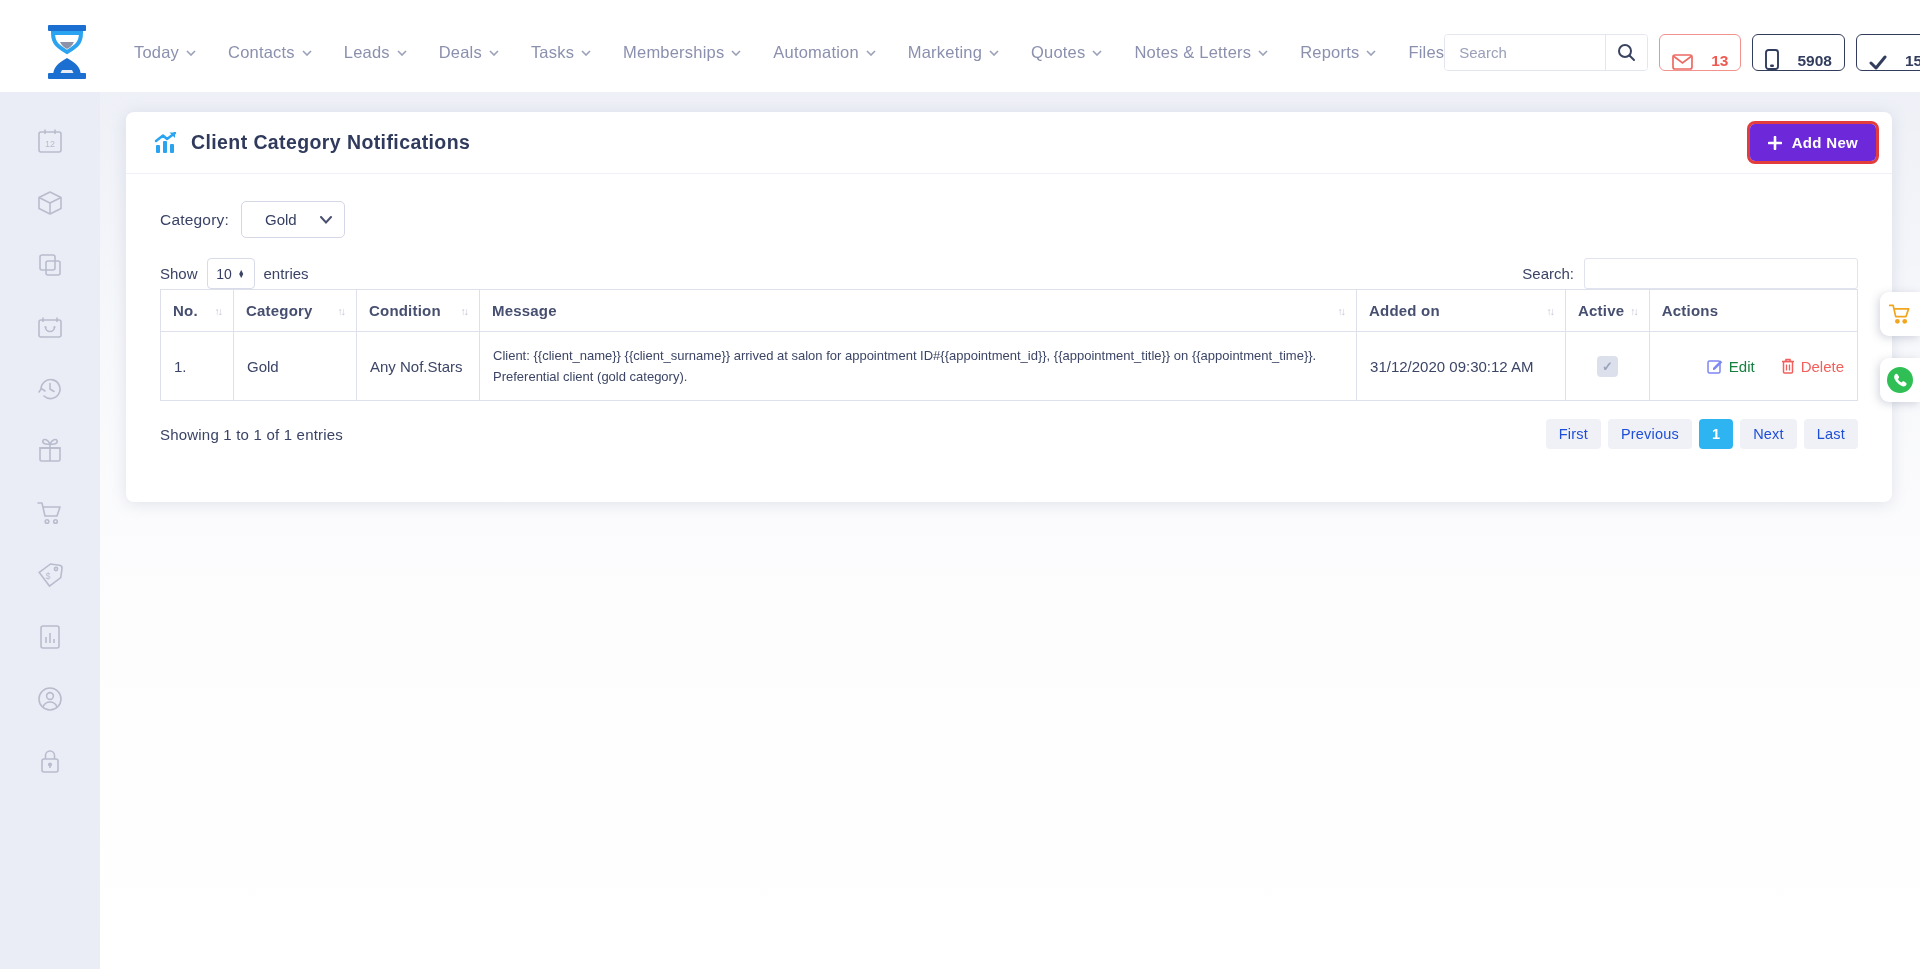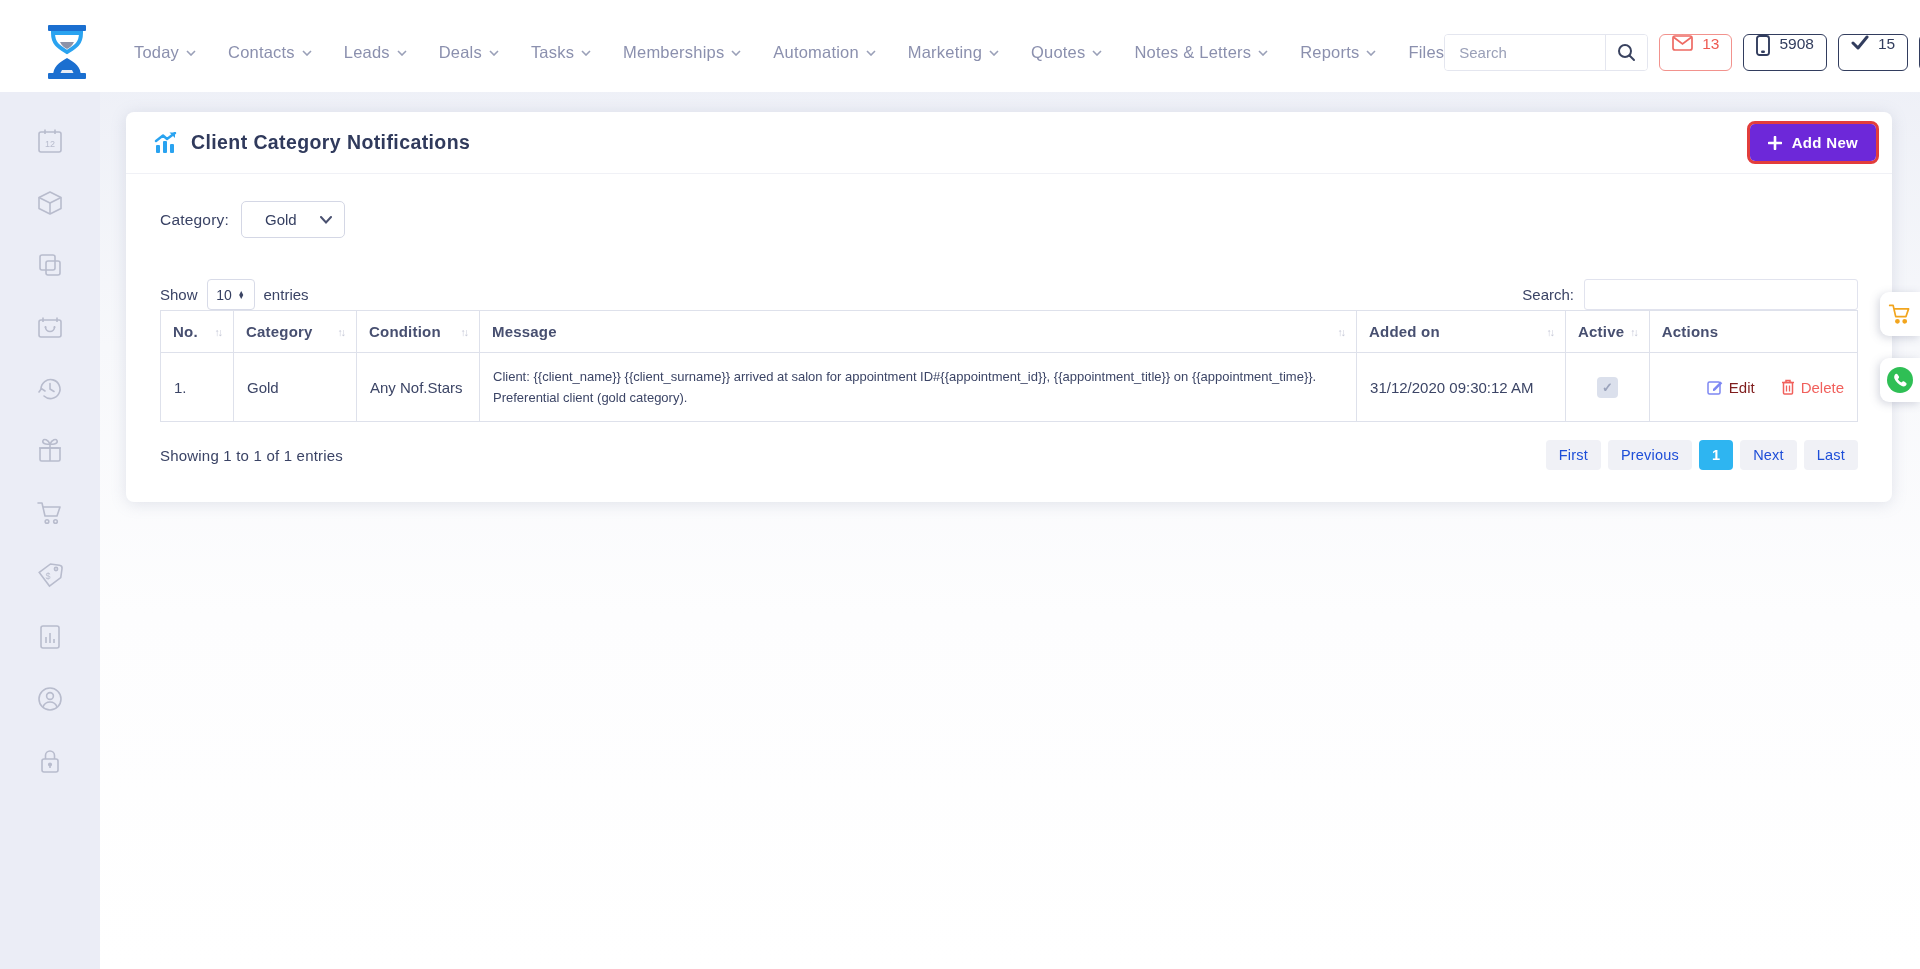--- a/index.html
+++ b/index.html
@@ -10,21 +10,21 @@
   .topbar { position:absolute; top:12px; left:0; width:1920px; height:80px; background:#fff; display:flex; align-items:center; z-index:5; }
   .logo { margin-left:40px; width:54px; height:58px; flex:0 0 auto; cursor:pointer; }
   .main-nav { display:flex; align-items:center; margin-left:40px; gap:32px; }
   .nav-item { display:flex; align-items:center; gap:7px; font-size:16.5px; color:#8b90ae; letter-spacing:.2px; cursor:pointer; text-decoration:none; white-space:nowrap; }
   .nav-item svg { margin-top:2px; }
   .topbar-right { margin-left:auto; margin-right:24px; display:flex; align-items:center; gap:11px; }
   .search-group { display:flex; align-items:stretch; border:1px solid #e4e6ef; border-radius:4px; overflow:hidden; height:37px; background:#fff; }
   .search-group input { border:none; outline:none; width:160px; padding:0 14px; font-size:15px; color:#4a5170; font-family:inherit; }
   .search-group input::placeholder { color:#9aa0b8; }
   .search-btn { width:42px; border:none; border-left:1px solid #e4e6ef; background:#fff; display:flex; align-items:center; justify-content:center; cursor:pointer; }
-  .badge { height:37px; border:1.6px solid #323d5e; border-radius:6px; padding:0 12px; display:flex; align-items:flex-start; gap:9px; font-size:15.5px; font-weight:400; color:#323d5e; background:#fff; cursor:pointer; }
+  .badge { height:37px; border:1.6px solid #323d5e; border-radius:6px; padding:0 12px; display:flex; align-items:flex-end; gap:18px; font-size:15.5px; font-weight:700; color:#323d5e; background:#fff; cursor:pointer; }
   .badge-red { border-color:#f2928d; color:#ee5a52; }
   .badge-help { padding:0 10px; }
 
   
   .sidebar { position:absolute; top:80px; left:0; width:100px; height:889px; background:#ebedf6; display:flex; flex-direction:column; align-items:center; padding-top:47px; gap:34px; }
   .side-icon { width:28px; height:28px; cursor:pointer; display:flex; align-items:center; justify-content:center; }
 
   
   .content { position:absolute; top:80px; left:100px; width:1820px; height:889px; background:linear-gradient(180deg,#eef0f7 0%,#f7f8fb 30%,#fdfdfe 60%,#ffffff 100%); }
   .card { position:absolute; top:32px; left:26px; width:1766px; height:390px; background:#fff; border-radius:8px; box-shadow:0 2px 16px rgba(120,130,160,.20); }
@@ -32,39 +32,39 @@
   .title-wrap { display:flex; align-items:center; gap:13px; }
   .page-title { font-size:19.5px; font-weight:600; color:#303a5c; letter-spacing:.4px; }
   .add-ring { margin-left:auto; border:3px solid #e23d3c; border-radius:8px; }
   .add-new-btn { background:#6d28d9; color:#fff; border:none; border-radius:5px; padding:10px 18px; font-size:15px; font-weight:600; letter-spacing:.3px; display:flex; align-items:center; gap:10px; cursor:pointer; font-family:inherit; }
 
   .card-body { padding:0 34px; }
   .filter-row { margin-top:27px; display:flex; align-items:center; }
   .field-label { font-size:15.5px; color:#3a4365; letter-spacing:.2px; }
   .select-box { margin-left:12px; width:104px; height:37px; border:1px solid #d4d7e5; border-radius:5px; background:#fff; display:flex; align-items:center; justify-content:space-between; padding:0 12px 0 23px; font-size:15px; color:#343e60; cursor:pointer; }
 
-  .controls-row { margin-top:41px; display:flex; align-items:center; font-size:15px; color:#3a4365; }
+  .controls-row { margin-top:20px; display:flex; align-items:center; font-size:15px; color:#3a4365; }
   .show-group { display:flex; align-items:center; gap:9px; }
   .select-mini { width:48px; height:31px; border:1px solid #d8dbe8; border-radius:4px; background:#fff; display:flex; align-items:center; justify-content:center; gap:6px; font-size:14px; color:#343e60; cursor:pointer; }
   .spinner { display:flex; flex-direction:column; line-height:4px; font-size:7px; color:#3b4463; }
   .search-row { margin-left:auto; display:flex; align-items:center; gap:10px; }
   .table-search-input { width:274px; height:31px; border:1px solid #e1e3ee; border-radius:3px; outline:none; padding:0 8px; font-size:14px; color:#3a4365; font-family:inherit; }
 
   table.data-table { width:100%; border-collapse:collapse; }
   .data-table th, .data-table td { border:1px solid #dee1eb; }
   .data-table th { padding:12px 12px; font-size:15px; font-weight:600; color:#474f70; letter-spacing:.2px; text-align:left; cursor:pointer; }
   .th-inner { display:flex; align-items:center; justify-content:space-between; gap:6px; }
   .sort-icon { font-size:10.5px; color:#c7cad8; letter-spacing:-2px; white-space:nowrap; }
   .data-table td { padding:10px 13px; font-size:15px; color:#3c4566; height:69px; vertical-align:middle; }
   td.msg-cell { font-size:13px; line-height:1.65; }
   td.center { text-align:center; }
   .checkbox { width:21px; height:21px; background:#dbe0ec; border-radius:4px; margin:0 auto; display:flex; align-items:center; justify-content:center; color:#9ba4bc; font-size:13px; font-weight:700; cursor:pointer; }
   .actions-wrap { display:flex; align-items:center; gap:26px; }
   .action-link { display:flex; align-items:center; gap:6px; font-size:15px; font-weight:500; cursor:pointer; text-decoration:none; }
-  .edit-link { color:#7f1d1d;padding-left:44px; }
+  .edit-link { color:#15803d;padding-left:44px; }
   .delete-link { color:#f1605c; }
 
   .table-footer { margin-top:18px; display:flex; align-items:center; }
   .summary-text { font-size:15px; color:#3a4365; letter-spacing:.2px; }
   .pagination { margin-left:auto; display:flex; gap:7px; }
   .page-btn { background:#f0f1f6; color:#1d4ed8; border:none; border-radius:4px; padding:7px 13px; font-size:14.5px; cursor:pointer; font-family:inherit; letter-spacing:.2px; }
   .page-btn.active { background:#2eb5f1; color:#fff; padding:7px 13px; font-weight:600; }
 
   
   .float-tabs { position:absolute; right:0; top:292px; display:flex; flex-direction:column; gap:22px; z-index:6; }

